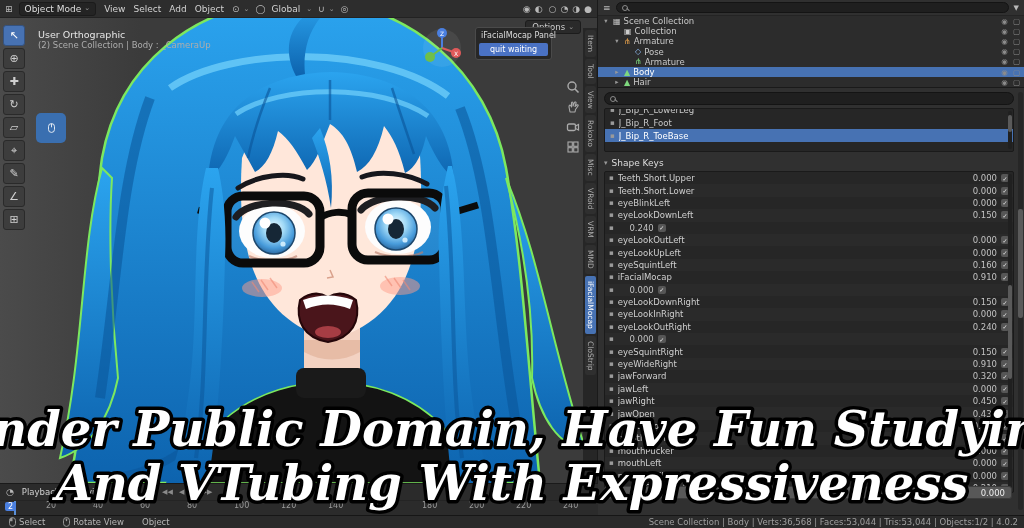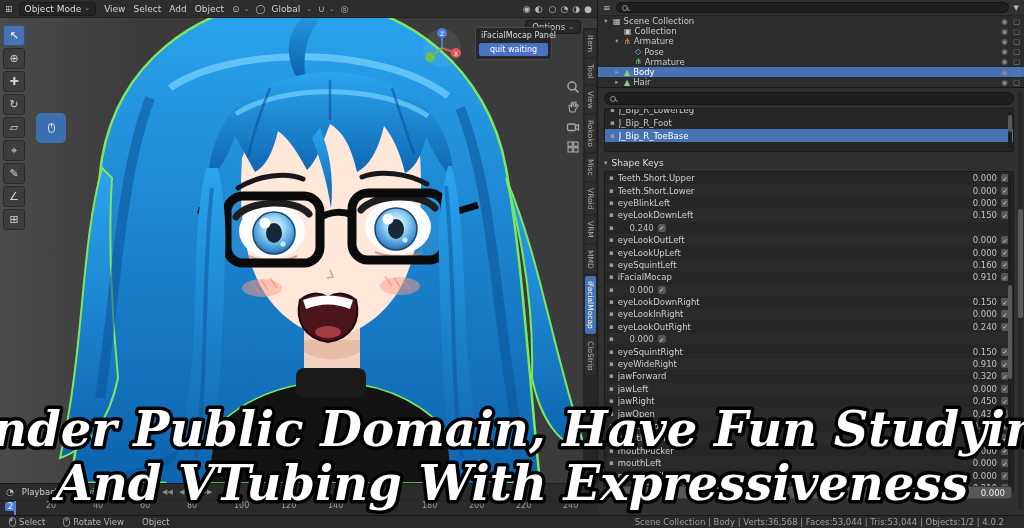--- a/index.html
+++ b/index.html
@@ -36,21 +36,21 @@
   .tl-row1{height:16px;display:flex;align-items:center;gap:8px;padding:0 6px}
   .tl-menu{font-size:8.5px;color:#cfcfcf;display:flex;align-items:center;gap:3px}
   .tl-transport{display:flex;gap:6px;margin-left:40px;font-size:7px;color:#8b8b8b}
   .tl-ruler{position:relative;height:16px;border-top:1px solid #242424;display:flex;padding-left:46px;align-items:flex-start}
   .tick{width:47px;font-size:8px;color:#9a9a9a;flex:0 0 auto}
   .playhead{position:absolute;left:14px;top:0;bottom:0;width:2px;background:#5b8fd4}
   .ph-label{position:absolute;left:5px;top:1px;background:#4a7fe0;color:#fff;font-size:8px;padding:0 3px;border-radius:2px;z-index:2}
   
   .statusbar{position:absolute;left:0;top:515px;width:1024px;height:13px;background:#2a2a2a;border-top:1px solid #161616;display:flex;align-items:center;font-size:8.5px;color:#b5b5b5;z-index:3}
   .seg{display:flex;align-items:center;gap:3px;padding:0 9px;height:100%}
-  .stats{margin-left:auto;padding-right:20px;color:#9f9f9f;white-space:nowrap}
+  .stats{margin-left:auto;padding-right:6px;color:#9f9f9f;white-space:nowrap}
   
   .outliner{position:absolute;left:598px;top:0;width:426px;height:88px;background:#2c2c2c;border-bottom:1px solid #1a1a1a;overflow:hidden}
   .ol-header{height:16px;background:#303030;display:flex;align-items:center;gap:5px;padding:0 5px;border-bottom:1px solid #242424}
   .search-box{flex:1;height:11px;background:#1f1f1f;border:1px solid #141414;border-radius:7px;display:flex;align-items:center;gap:4px;padding:0 5px}
   .mag{width:6px;height:6px;border:1.2px solid #8a8a8a;border-radius:50%;position:relative;flex:0 0 auto}
   .mag::after{content:"";position:absolute;width:4px;height:1.2px;background:#8a8a8a;transform:rotate(45deg);right:-3px;bottom:-1px}
   .ol-row{display:flex;align-items:center;height:10.2px;font-size:8.5px;gap:3px;padding-right:4px;color:#c8c8c8}
   .ol-row.sel{background:#4772b3;color:#fff}
   .ol-caret{width:8px;font-size:6.5px;color:#9a9a9a;text-align:center;flex:0 0 auto}
   .ol-ic{font-size:8px;flex:0 0 auto}
@@ -226,20 +226,24 @@
         <span class="hdr-ic">◑</span>
         <span class="hdr-ic">●</span>
       </div>
   </div>
 
   <div class="options-box">
     <span>Options</span>
     <span class="caret">⌄</span>
   </div>
 
+  <div class="vp-overlay-text">
+    <div class="l1">User Orthographic</div>
+    <div class="l2">(2) Scene Collection | Body : _CameraUp</div>
+  </div>
 
   <div class="toolbar">
 
       <div class="tool sel">
         <span>↖</span>
       </div>
 
       <div class="tool">
         <span>⊕</span>
       </div>

